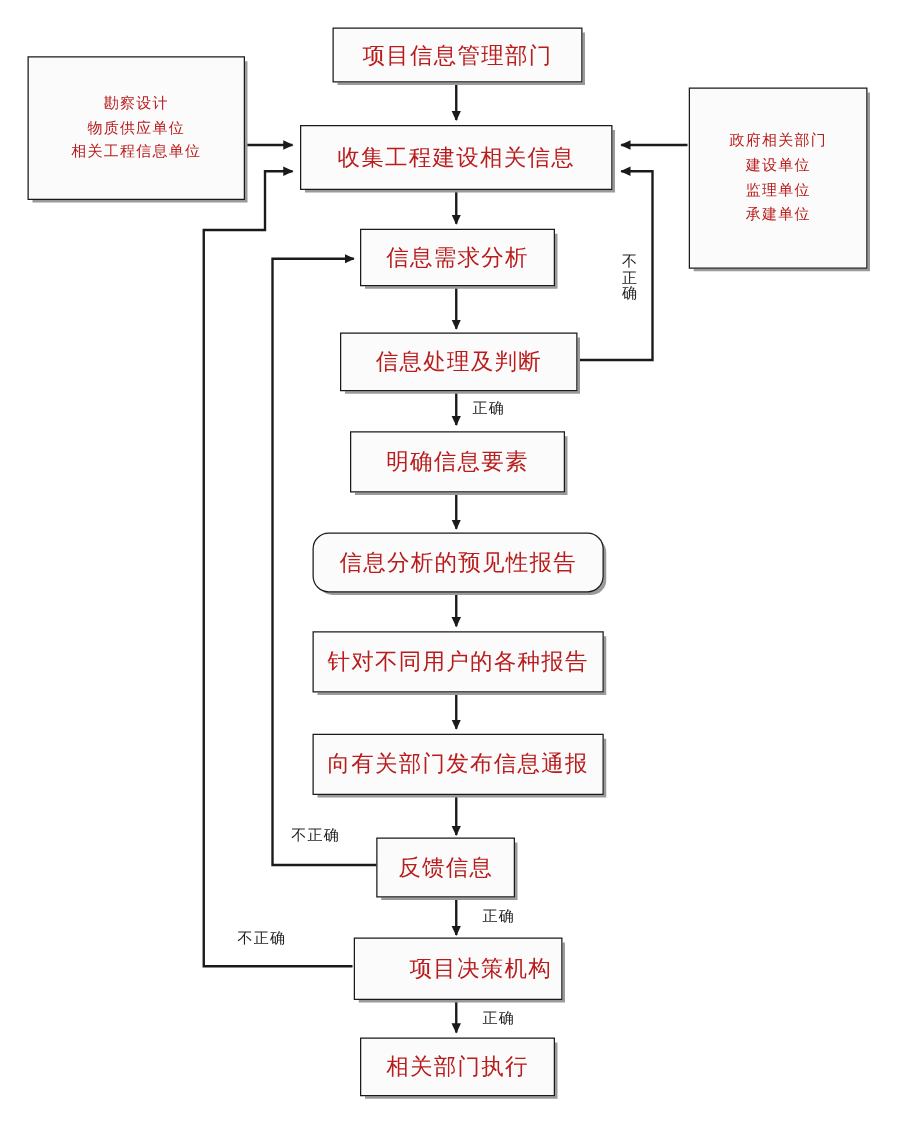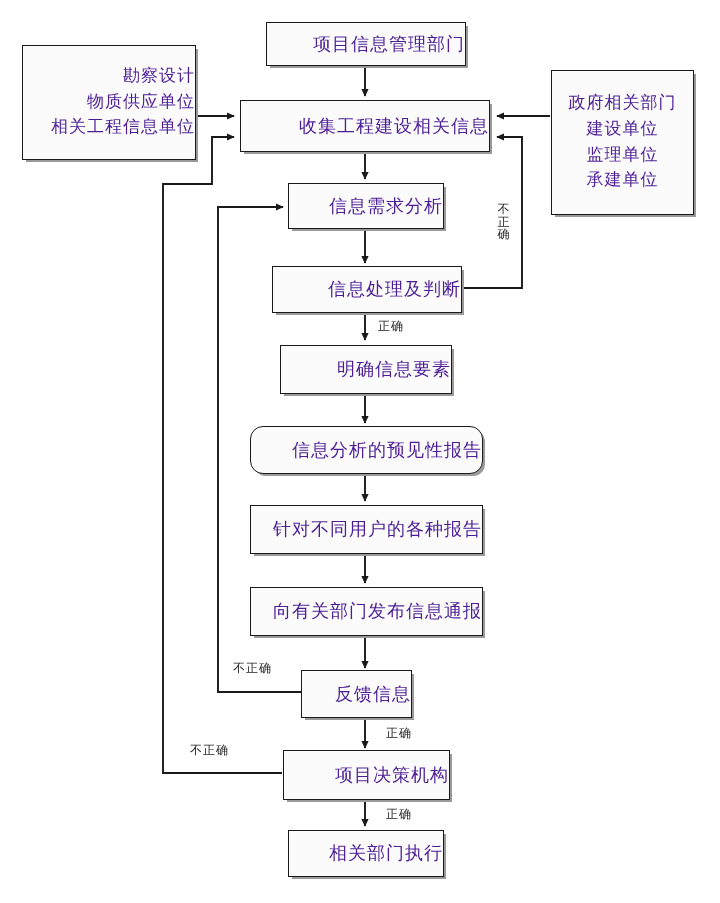--- a/index.html
+++ b/index.html
@@ -27,32 +27,32 @@
     pointer-events: none;
   }
   .node {
     position: absolute;
     box-sizing: border-box;
     background: #fbfbfb;
     border: 1.6px solid #1a1a1a;
     box-shadow: 3px 3px 0 -1px #9a9a9a;
     display: flex;
     flex-direction: column;
-    align-items: flex-end;
+    align-items: center;
     justify-content: center;
-    color: #4c1d95;
+    color: #b91c1c;
     letter-spacing: 1px;
     z-index: 2;
   }
   .node .ln {
     line-height: 1.15;
     white-space: nowrap;
   }
   .n-md  { font-size: 18px; }
-  .multi .ln { margin: 3px 0; font-size: 17px; font-family: Liberation Mono, monospace; }
+  .multi .ln { margin: 3px 0; font-size: 12px; }
   .multi.right .ln { align-self: center; }
 
   .edge-label {
     position: absolute;
     font-size: 12px;
     color: #1d1d1d;
     letter-spacing: 1px;
     white-space: nowrap;
     z-index: 3;
     background: transparent;

